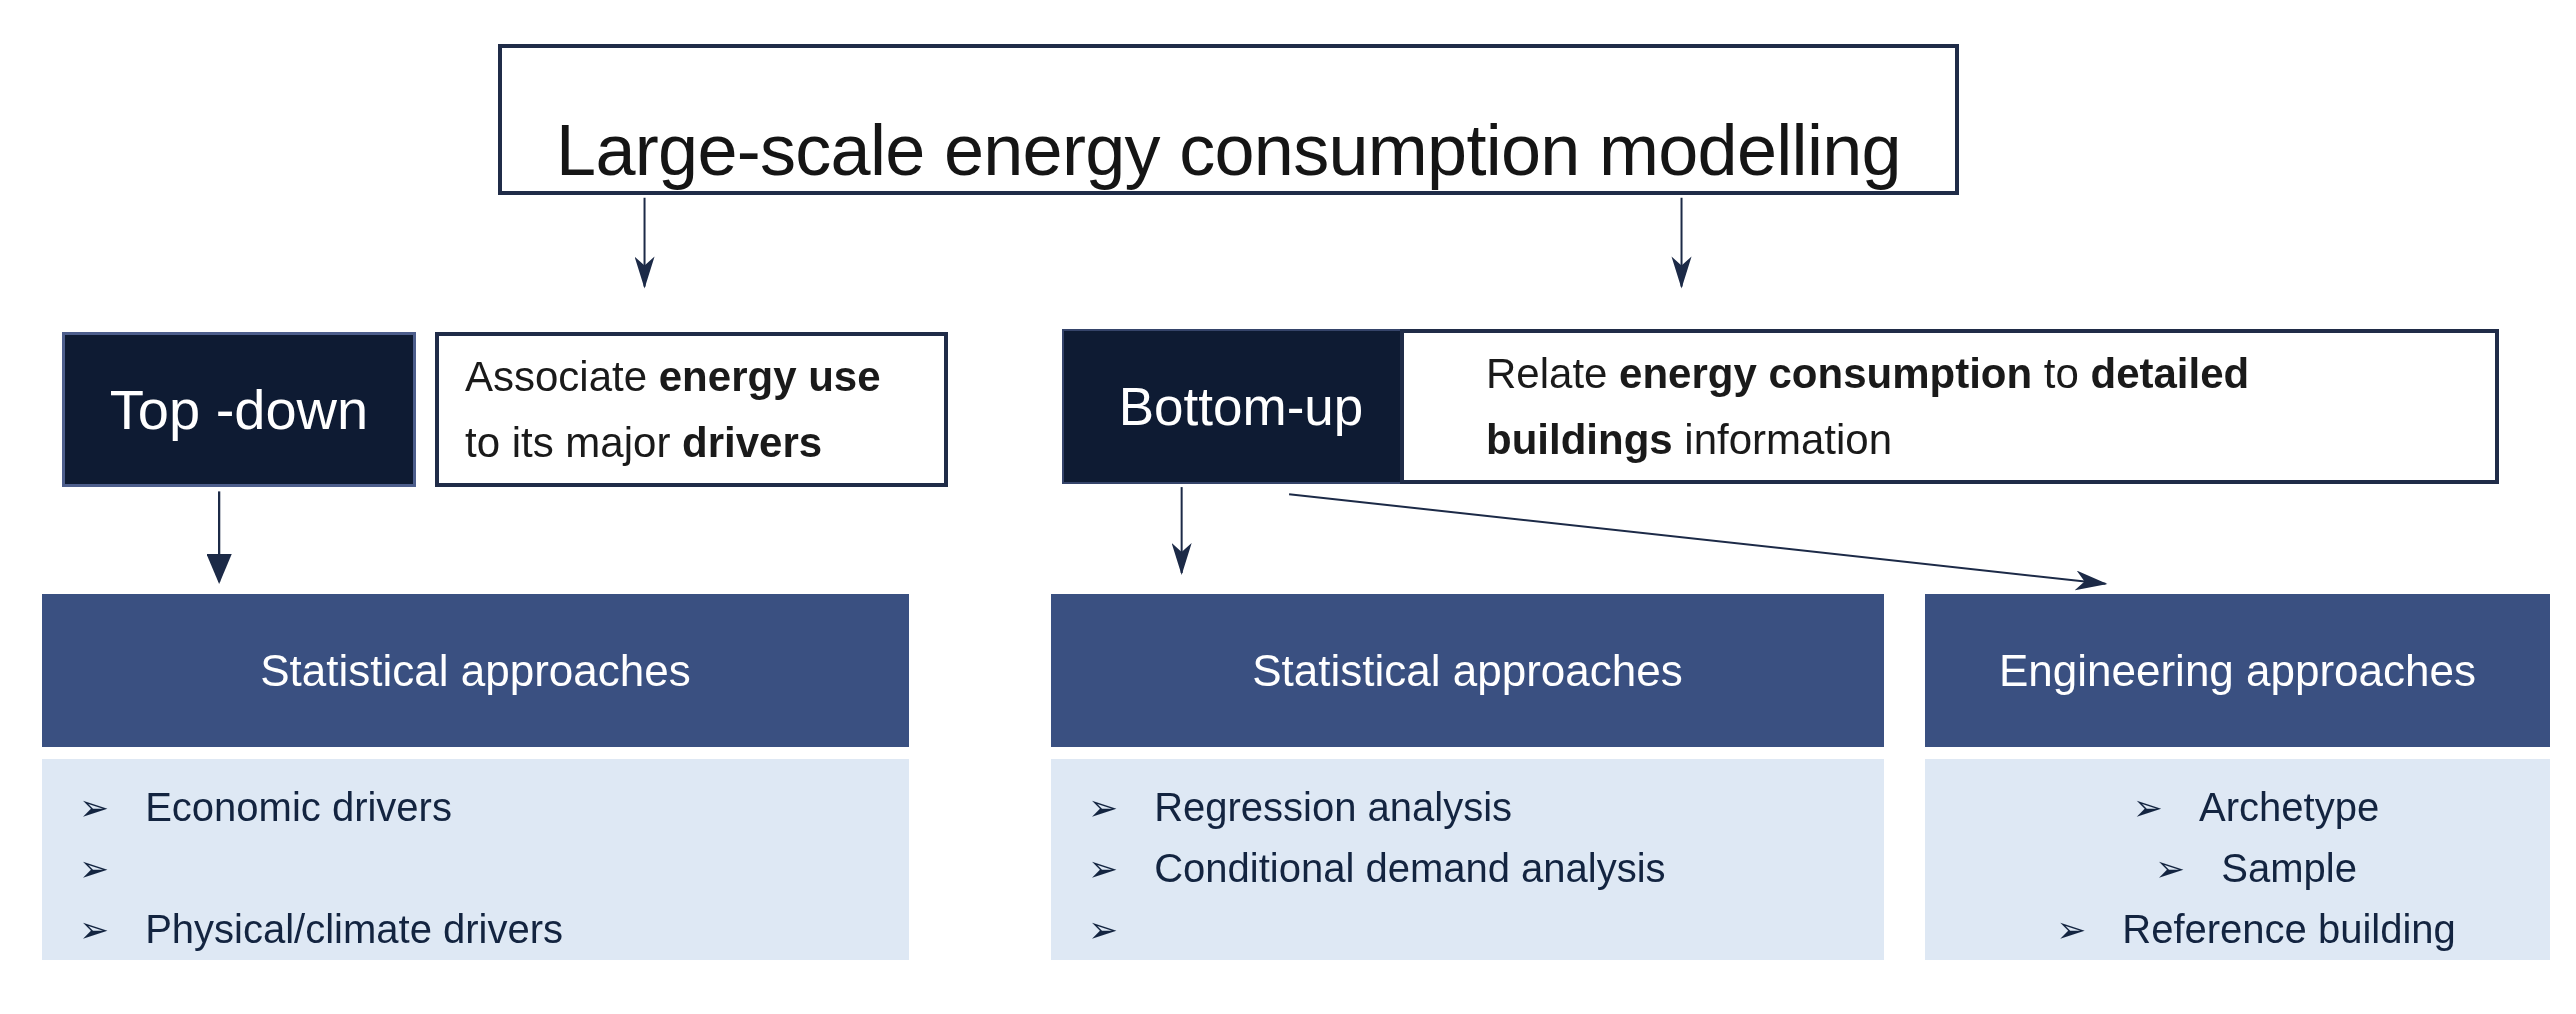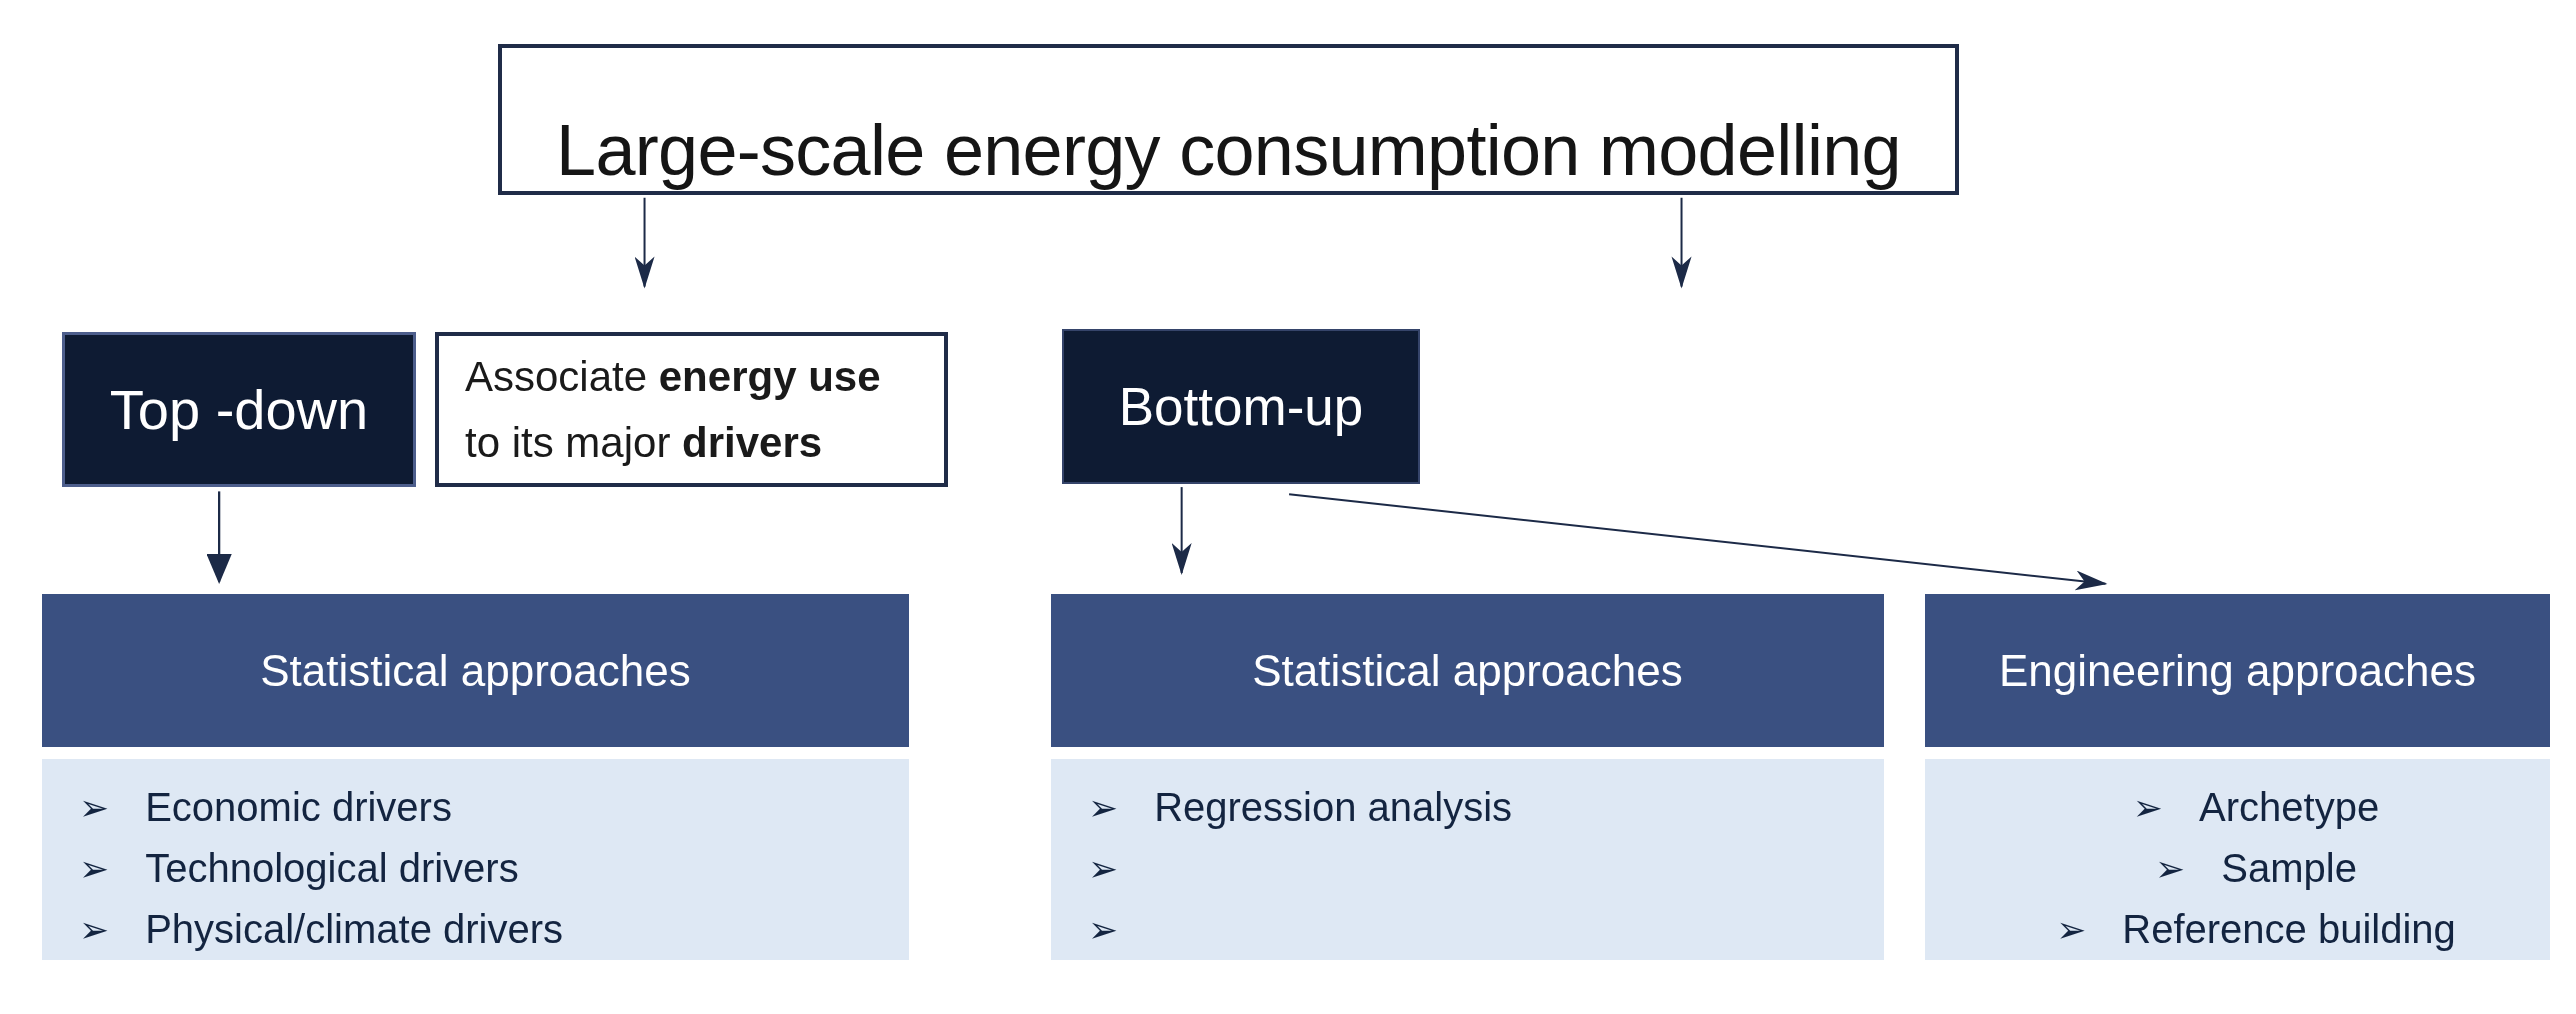--- a/index.html
+++ b/index.html
@@ -94,53 +94,57 @@
 
   <div class="box desc-box td-desc">
     <div class="desc-line"><span>Associate </span><span class="b">energy use</span></div>
     <div class="desc-line"><span>to its major </span><span class="b">drivers</span></div>
   </div>
 
   <div class="box dark-box bu-dark">
     <span>Bottom-up</span>
   </div>
 
+  <div class="box desc-box bu-desc">
+    <div class="desc-line"><span>Relate </span><span class="b">energy consumption</span><span> to </span><span class="b">detailed</span></div>
+    <div class="desc-line"><span class="b">buildings</span><span> information</span></div>
+  </div>
 
   <div class="box header-box col1">
     <span>Statistical approaches</span>
   </div>
   <div class="box header-box col2">
     <span>Statistical approaches</span>
   </div>
   <div class="box header-box col3">
     <span>Engineering approaches</span>
   </div>
 
   <div class="box list-box col1">
     <div class="li">
         <span class="bullet">➢</span>
         <span>Economic drivers</span>
       </div>
     <div class="li">
         <span class="bullet">➢</span>
-        <span>Technological drivers</span>
       </div>
     <div class="li">
         <span class="bullet">➢</span>
         <span>Physical/climate drivers</span>
       </div>
   </div>
 
   <div class="box list-box col2">
     <div class="li">
         <span class="bullet">➢</span>
         <span>Regression analysis</span>
       </div>
     <div class="li">
         <span class="bullet">➢</span>
+        <span>Conditional demand analysis</span>
       </div>
     <div class="li">
         <span class="bullet">➢</span>
       </div>
   </div>
 
   <div class="box list-box col3">
     <div class="li">
         <span class="bullet">➢</span>
         <span>Archetype</span>

